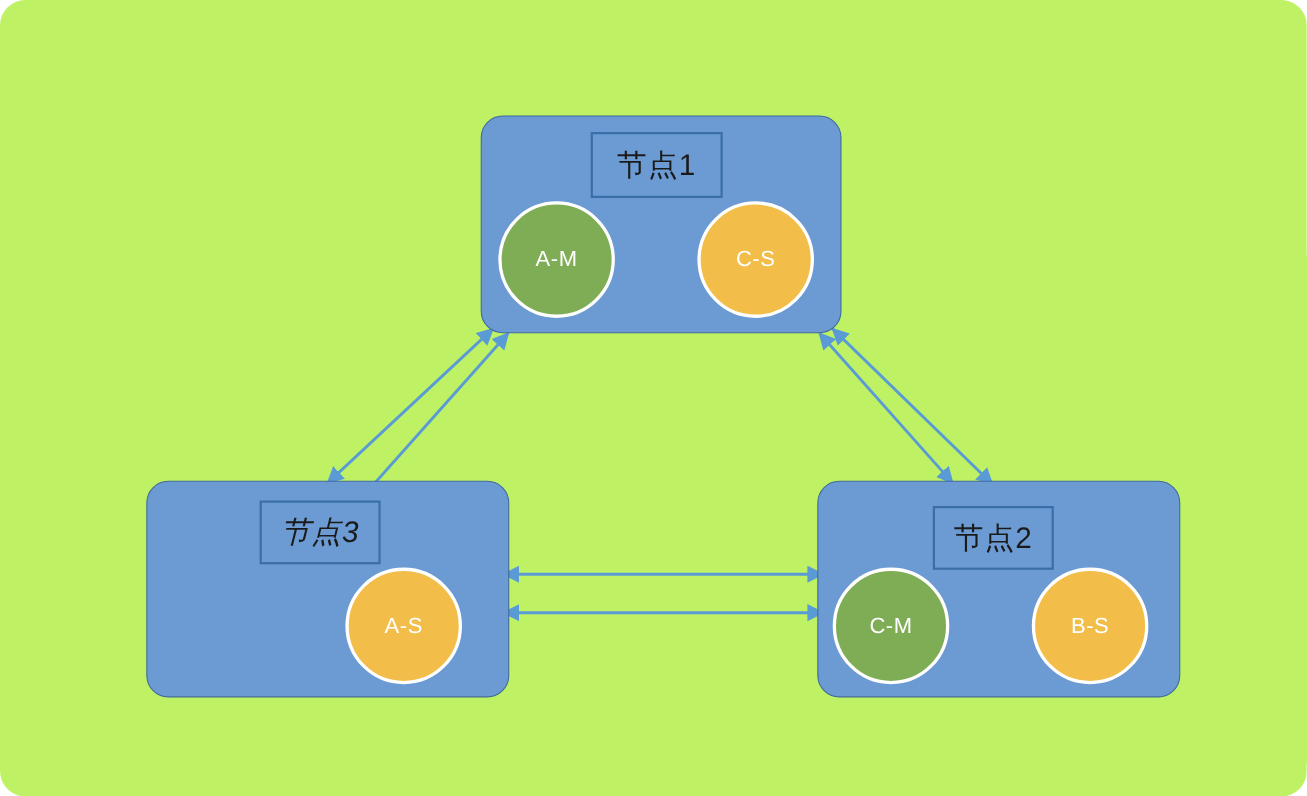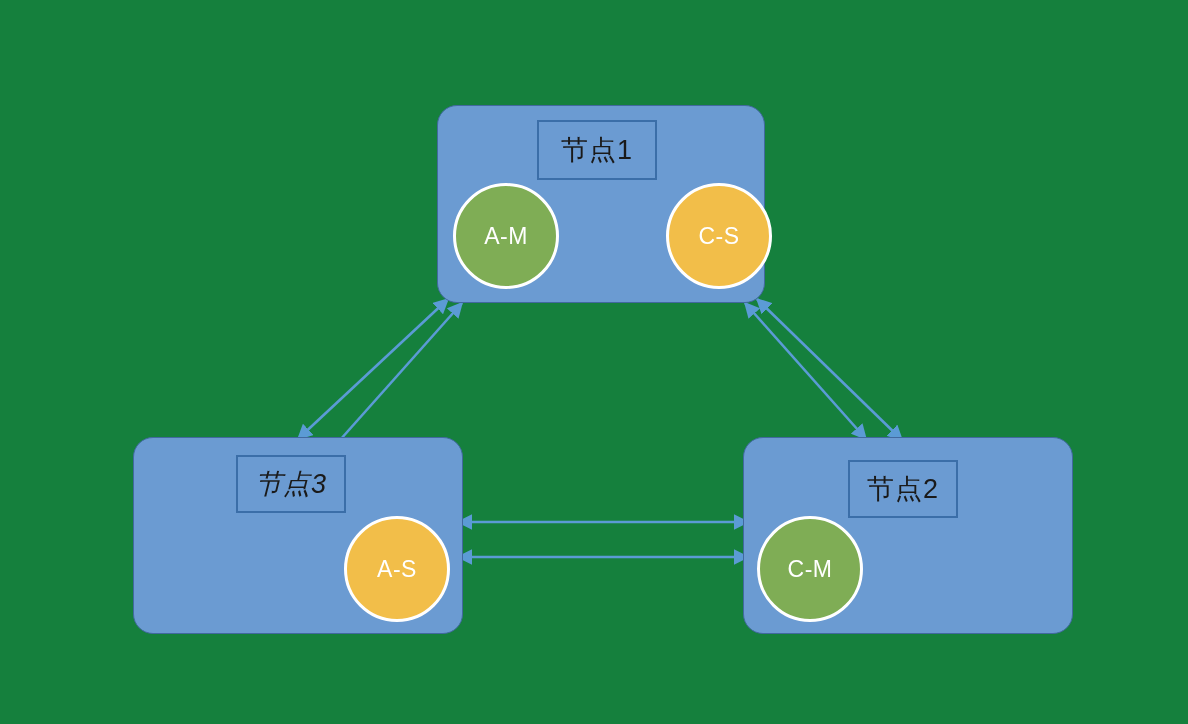--- a/index.html
+++ b/index.html
@@ -7,22 +7,23 @@
     padding: 0;
     background: #ffffff;
   }
   body {
     font-family: "Liberation Sans", "DejaVu Sans", sans-serif;
   }
   #canvas {
     position: relative;
     width: 1188px;
     height: 724px;
-    background: #15803d;
+    background: #bef264;
     overflow: hidden;
+    border-radius: 23px;
   }
   #edges {
     position: absolute;
     left: 0;
     top: 0;
     width: 1188px;
     height: 724px;
     pointer-events: none;
   }
   .node-box {
@@ -47,21 +48,21 @@
   }
   .circle {
     position: absolute;
     border-radius: 50%;
     border: 3px solid #ffffff;
     box-sizing: border-box;
     display: flex;
     align-items: center;
     justify-content: center;
     color: #ffffff;
-    font-size: 23px;
+    font-size: 20px;
     letter-spacing: 0.5px;
   }
   .circle.master { background: #7fad55; }
   .circle.slave  { background: #f2be49; }
 </style>
 </head>
 <body>
 
 <div id="canvas">
 
@@ -86,35 +87,38 @@
   </svg>
 
   <div class="node-box" style="left:437px; top:105px; width:328px; height:198px;">
   </div>
   <div class="node-label" style="left:537px; top:120px; width:120px; height:60px;">
     <span>节点1</span>
   </div>
   <div class="circle master" style="left:453px; top:183px; width:106px; height:106px;">
     <span>A-M</span>
   </div>
-  <div class="circle slave" style="left:666px; top:183px; width:106px; height:106px;">
+  <div class="circle slave" style="left:634px; top:183px; width:106px; height:106px;">
     <span>C-S</span>
   </div>
 
   <div class="node-box" style="left:133px; top:437px; width:330px; height:197px;">
   </div>
   <div class="node-label" style="left:236px; top:455px; width:110px; height:58px;font-style:italic;">
     <span>节点3</span>
   </div>
-  <div class="circle slave" style="left:344px; top:516px; width:106px; height:106px;">
+  <div class="circle slave" style="left:314px; top:516px; width:106px; height:106px;">
     <span>A-S</span>
   </div>
 
   <div class="node-box" style="left:743px; top:437px; width:330px; height:197px;">
   </div>
   <div class="node-label" style="left:848px; top:460px; width:110px; height:58px;">
     <span>节点2</span>
   </div>
   <div class="circle master" style="left:757px; top:516px; width:106px; height:106px;">
     <span>C-M</span>
   </div>
+  <div class="circle slave" style="left:938px; top:516px; width:106px; height:106px;">
+    <span>B-S</span>
+  </div>
 
 </div>
 
 </body></html>

